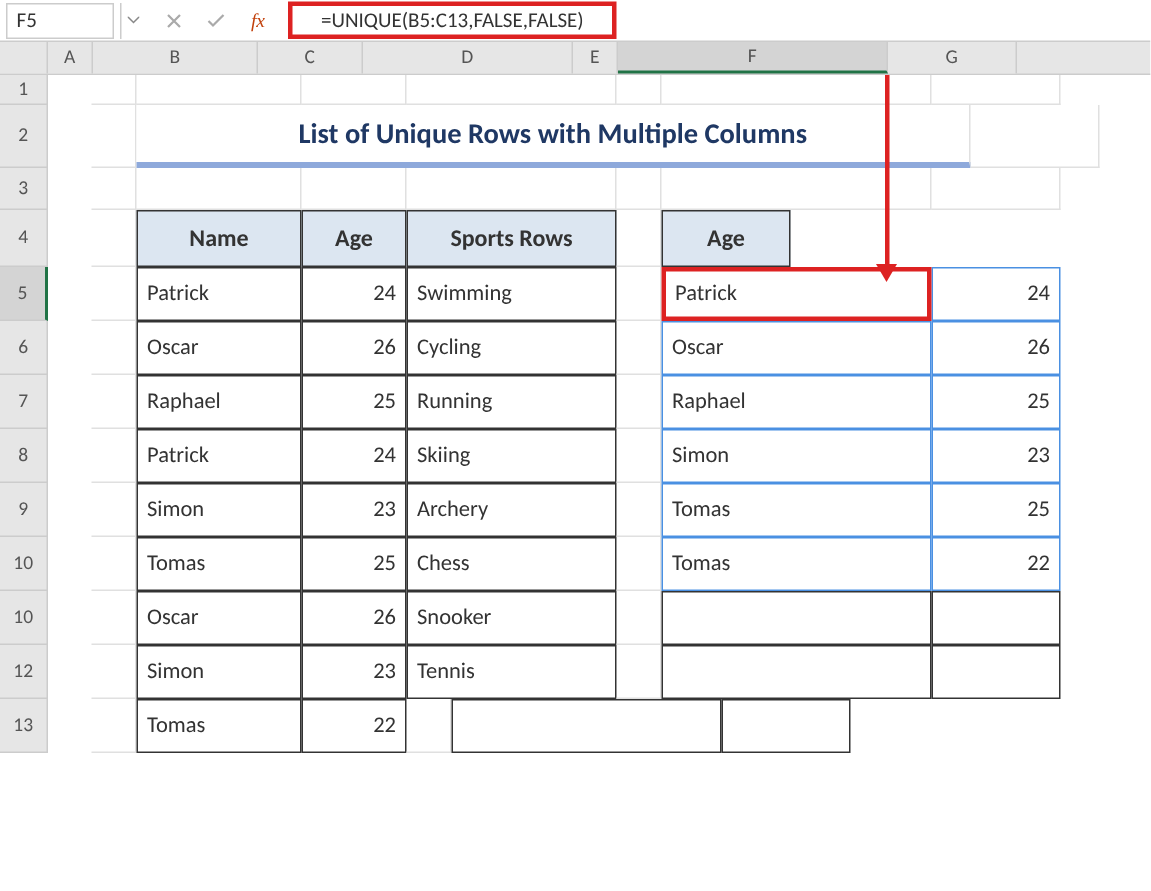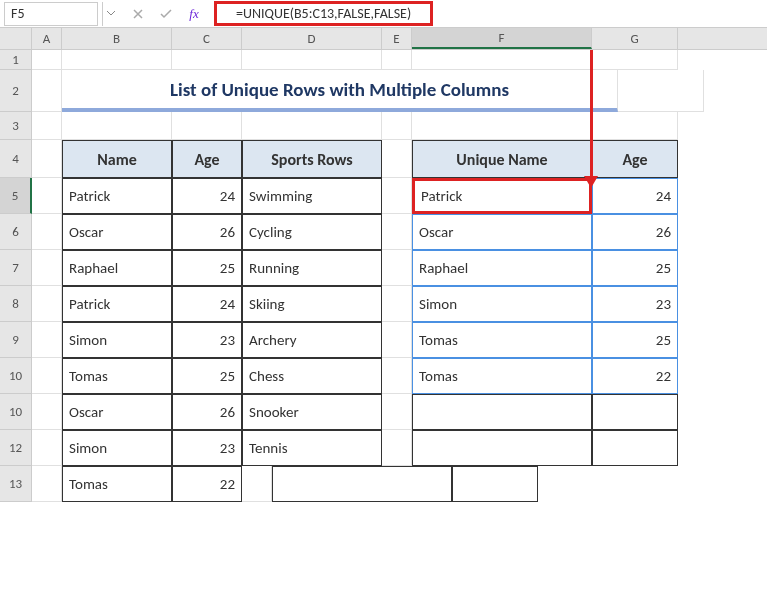--- a/index.html
+++ b/index.html
@@ -1,39 +1,39 @@
 <!DOCTYPE html>
 <html><head>
   <meta charset="utf-8">
   <style>
     * { box-sizing: border-box; margin: 0; padding: 0; }
     body { font-family: Calibri, Arial, sans-serif; font-size: 14px; background: #fff; color: #333; user-select: none; }
     
     .formula-bar { display: flex; align-items: center; height: 28px; border-bottom: 1px solid #ccc; background: #fff; }
-    .name-box { width: 94px; height: 24px; border: 1px solid #ccc; margin: 0 4px; display: flex; align-items: center; padding: 0 6px; background: #fff; }
+    .name-box { width: 72px; height: 24px; border: 1px solid #ccc; margin: 0 4px; display: flex; align-items: center; padding: 0 6px; background: #fff; }
     .name-box-drop { width: 16px; border-left: 1px solid #ccc; height: 24px; display: flex; align-items: center; justify-content: center; color: #888; }
     .fb-divider { width: 6px; }
     .fb-btn { width: 28px; height: 24px; display: flex; align-items: center; justify-content: center; color: #888; border: 1px solid transparent; }
-    .fx-label { font-style: italic; font-family: 'Times New Roman', serif; font-size: 13px; color: #6d28d9; }
+    .fx-label { font-style: italic; font-family: 'Times New Roman', serif; font-size: 13px; color: #c2410c; }
     .formula-input { flex: 1; height: 24px; padding: 0 6px; display: flex; align-items: center; font-size: 14px; }
     .formula-highlight { border: 3px solid #d22; padding: 1px 19px; position: relative; }
     
     .sheet-container { position: relative; }
     .col-headers { display: flex; height: 22px; background: #e6e6e6; border-bottom: 1px solid #ccc; }
     .corner { width: 32px; border-right: 1px solid #ccc; background: #e6e6e6; }
     .col-h { border-right: 1px solid #ccc; display: flex; align-items: center; justify-content: center; color: #555; font-size: 13px; background: #e6e6e6; }
     .col-h.active { background: #d4d4d4; border-bottom: 2px solid #217346; }
     
     .sheet-body { display: flex; }
     .row-headers { width: 32px; }
     .row-h { border-right: 1px solid #ccc; border-bottom: 1px solid #ccc; display: flex; align-items: center; justify-content: center; color: #555; background: #e6e6e6; font-size: 13px; }
     .row-h.active { background: #d4d4d4; border-right: 2px solid #217346; }
     
     .grid { position: relative; }
-    .grid-row { display: flex; }
+    .grid-row { display: flex; margin-left: 29px; }
     .cell { border-right: 1px solid #e0e0e0; border-bottom: 1px solid #e0e0e0; padding: 0 4px; display: flex; align-items: center; overflow: hidden; white-space: nowrap; }
     
     .c-A { width: 30px; }
     .c-B { width: 110px; }
     .c-C { width: 70px; }
     .c-D { width: 140px; }
     .c-E { width: 30px; }
     .c-F { width: 180px; }
     .c-G { width: 86px; }
     
@@ -142,21 +142,20 @@
         <div class="cell c-F r-3"></div>
         <div class="cell c-G r-3"></div>
       </div>
 
       <div class="grid-row">
         <div class="cell c-A r-4"></div>
         <div class="cell c-B r-4 tbl-header">Name</div>
         <div class="cell c-C r-4 tbl-header">Age</div>
         <div class="cell c-D r-4 tbl-header">Sports Rows</div>
         <div class="cell c-E r-4"></div>
-        <div class="cell c-F r-4 tbl-header">Unique Name</div>
         <div class="cell c-G r-4 tbl-header">Age</div>
       </div>
 
       <div class="grid-row">
         <div class="cell c-A r-5"></div>
         <div class="cell c-B r-5 tbl-cell">Patrick</div>
         <div class="cell c-C r-5 tbl-cell num">24</div>
         <div class="cell c-D r-5 tbl-cell">Swimming</div>
         <div class="cell c-E r-5"></div>
         <div class="cell c-F r-5 tbl-cell active-cell-highlight">Patrick</div>

